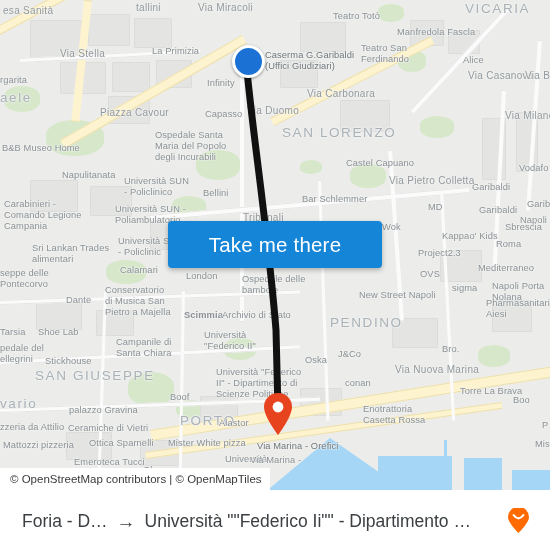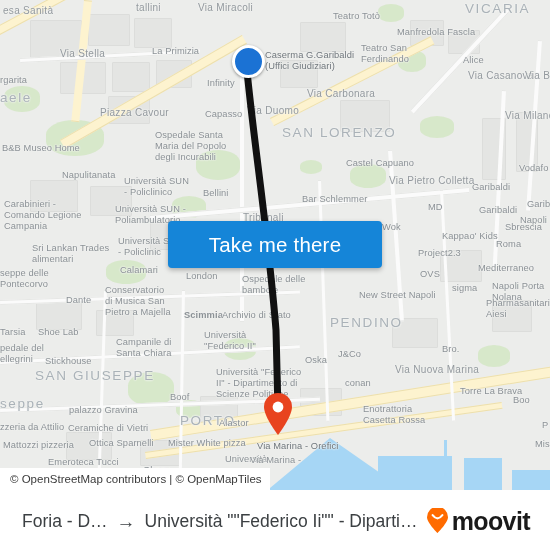--- a/index.html
+++ b/index.html
@@ -252,34 +252,34 @@
         <div class="lbl area" style="left: 35px; top: 370px;">SAN GIUSEPPE</div>
         <div class="lbl" style="left: 216px; top: 367px;">Università "Federico
 II" - Dipartimento di
 Scienze Politiche</div>
         <div class="lbl" style="left: 170px; top: 392px;">Boof</div>
         <div class="lbl street" style="left: 395px; top: 364px;">Via Nuova Marina</div>
         <div class="lbl" style="left: 345px; top: 378px;">conan</div>
         <div class="lbl" style="left: 460px; top: 386px;">Torre La Brava</div>
         <div class="lbl" style="left: 363px; top: 404px;">Enotrattoria
 Casetta Rossa</div>
-        <div class="lbl area" style="left: 0px; top: 398px;">seppe</div>
+        <div class="lbl area" style="left: 0px; top: 398px;">vario</div>
         <div class="lbl" style="left: 69px; top: 405px;">palazzo Gravina</div>
         <div class="lbl area" style="left: 180px; top: 415px;">PORTO</div>
         <div class="lbl" style="left: 219px; top: 418px;">Alastor</div>
         <div class="lbl" style="left: 0px; top: 422px;">zzeria da Attilio</div>
         <div class="lbl" style="left: 68px; top: 423px;">Ceramiche di Vietri</div>
         <div class="lbl dark" style="left: 257px; top: 441px;">Via Marina - Orefici</div>
         <div class="lbl" style="left: 3px; top: 440px;">Mattozzi pizzeria</div>
         <div class="lbl" style="left: 89px; top: 438px;">Ottica Sparnelli</div>
         <div class="lbl" style="left: 168px; top: 438px;">Mister White pizza</div>
         <div class="lbl" style="left: 535px; top: 439px;">Mis</div>
         <div class="lbl" style="left: 542px; top: 420px;">P</div>
         <div class="lbl" style="left: 513px; top: 395px;">Boo</div>
-        <div class="lbl" style="left: 48px; top: 457px;">Emeroteca Tucci</div>
+        <div class="lbl" style="left: 74px; top: 457px;">Emeroteca Tucci</div>
         <div class="lbl" style="left: 143px; top: 465px;">Ohnny</div>
         <div class="lbl" style="left: 225px; top: 454px;">Università</div>
         <div class="lbl" style="left: 250px; top: 455px;">Via Marina -</div>
         <div class="lbl street" style="left: 3px; top: 5px;">esa Sanità</div>
         <div class="lbl street" style="left: 136px; top: 2px;">tallini</div>
         <div class="lbl street" style="left: 198px; top: 2px;">Via Miracoli</div>
         <div class="lbl street" style="left: 60px; top: 48px;">Via Stella</div>
         <div class="lbl" style="left: 0px; top: 75px;">rgarita</div>
         <div class="lbl area" style="left: 0px; top: 92px;">aele</div>
         <div class="lbl street" style="left: 100px; top: 107px;">Piazza Cavour</div>
@@ -320,17 +320,16 @@
       <span id="trip-arrow">→</span>
       <span id="trip-to" class="trip-text">Università ""Federico Ii"" - Dipartimento …</span>
     </div>
     <div id="brand">
       <span style="display:inline-block;line-height:0;">
         <svg width="23" height="26" viewBox="0 0 23 26">
           <path d="M11.5 25 C11.5 25 22 14.5 22 9.2 A10.5 10.5 0 1 0 1 9.2 C1 14.5 11.5 25 11.5 25 Z" fill="#ff6b00"></path>
           <path d="M6.6 7.2 q4.9 6.4 9.8 0" fill="none" stroke="#ffffff" stroke-width="2.1" stroke-linecap="round"></path>
         </svg>
       </span>
-      <span id="brand-text">moovit</span>
     </div>
   </div>
 
 </div>
 
 </body></html>

